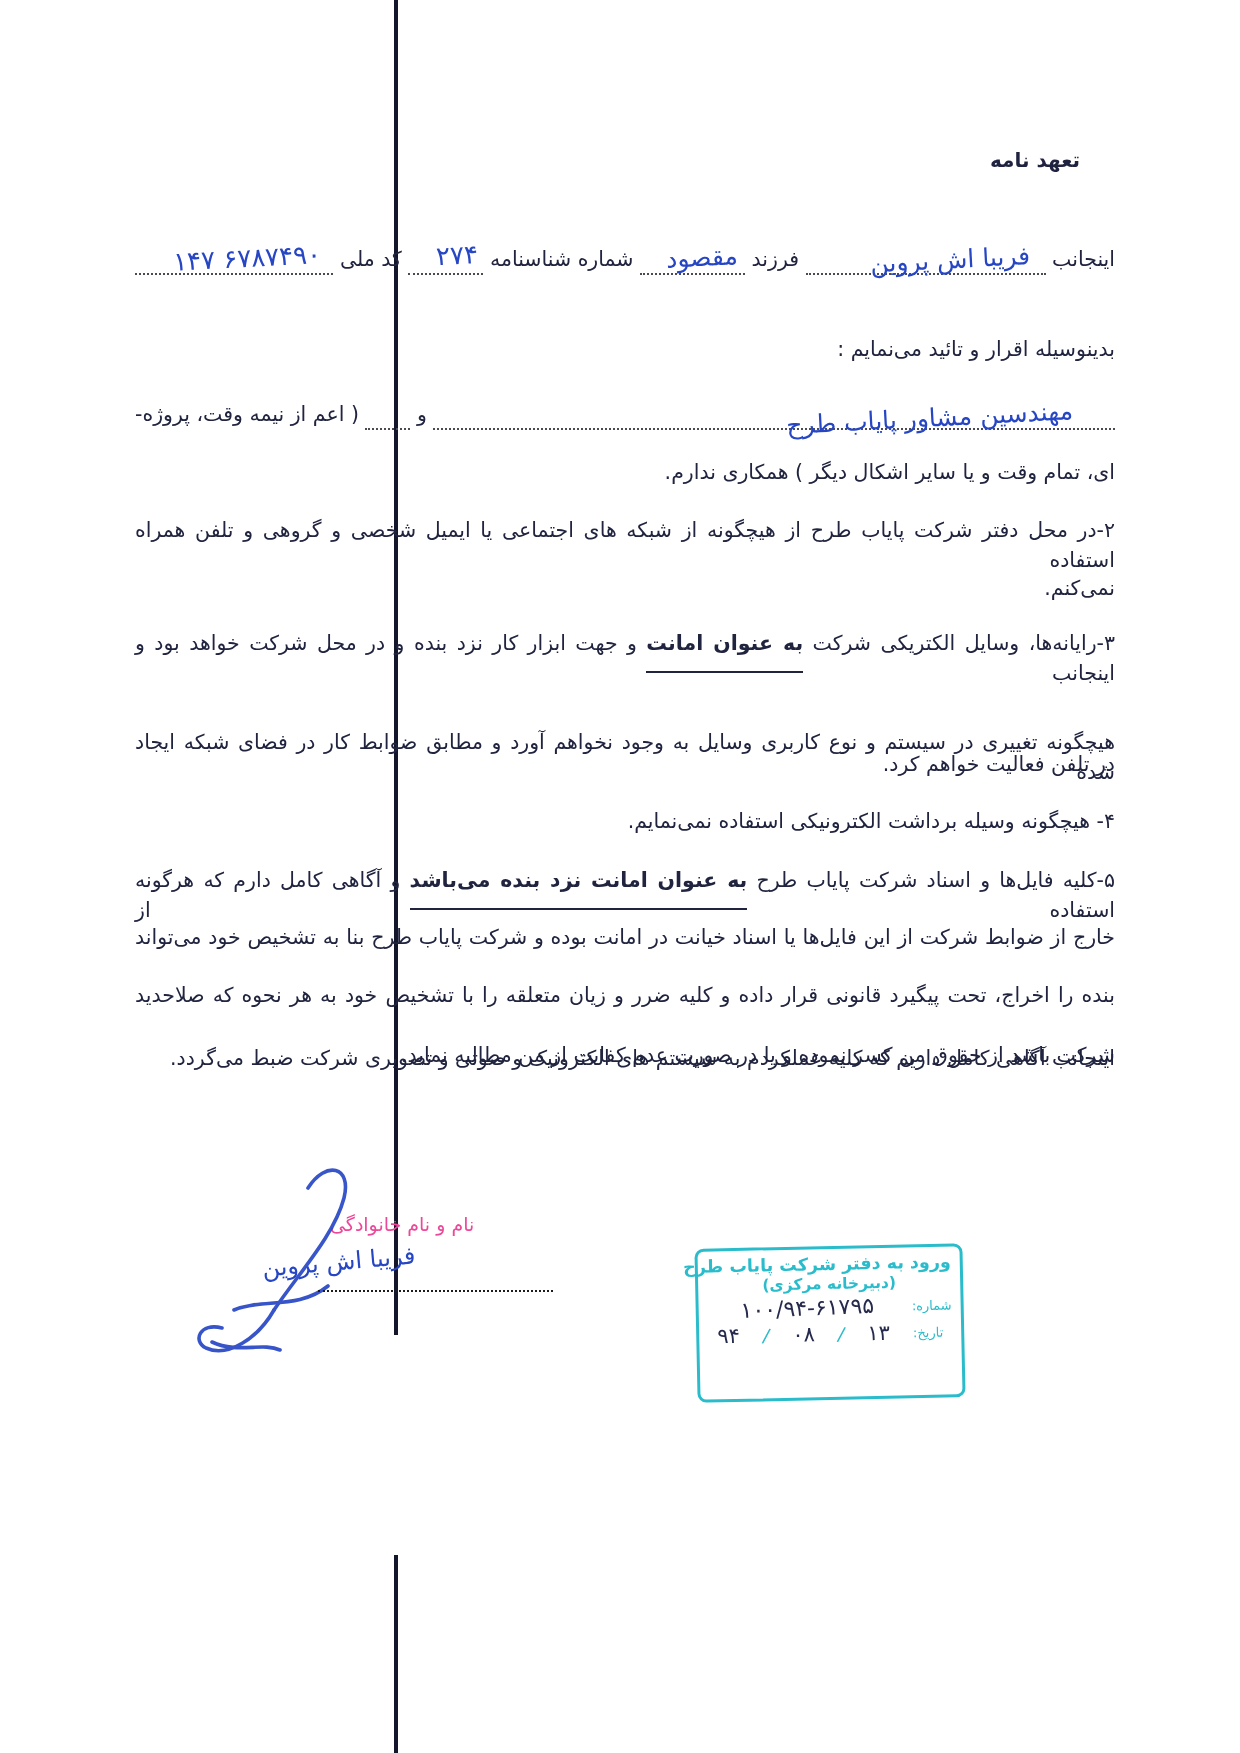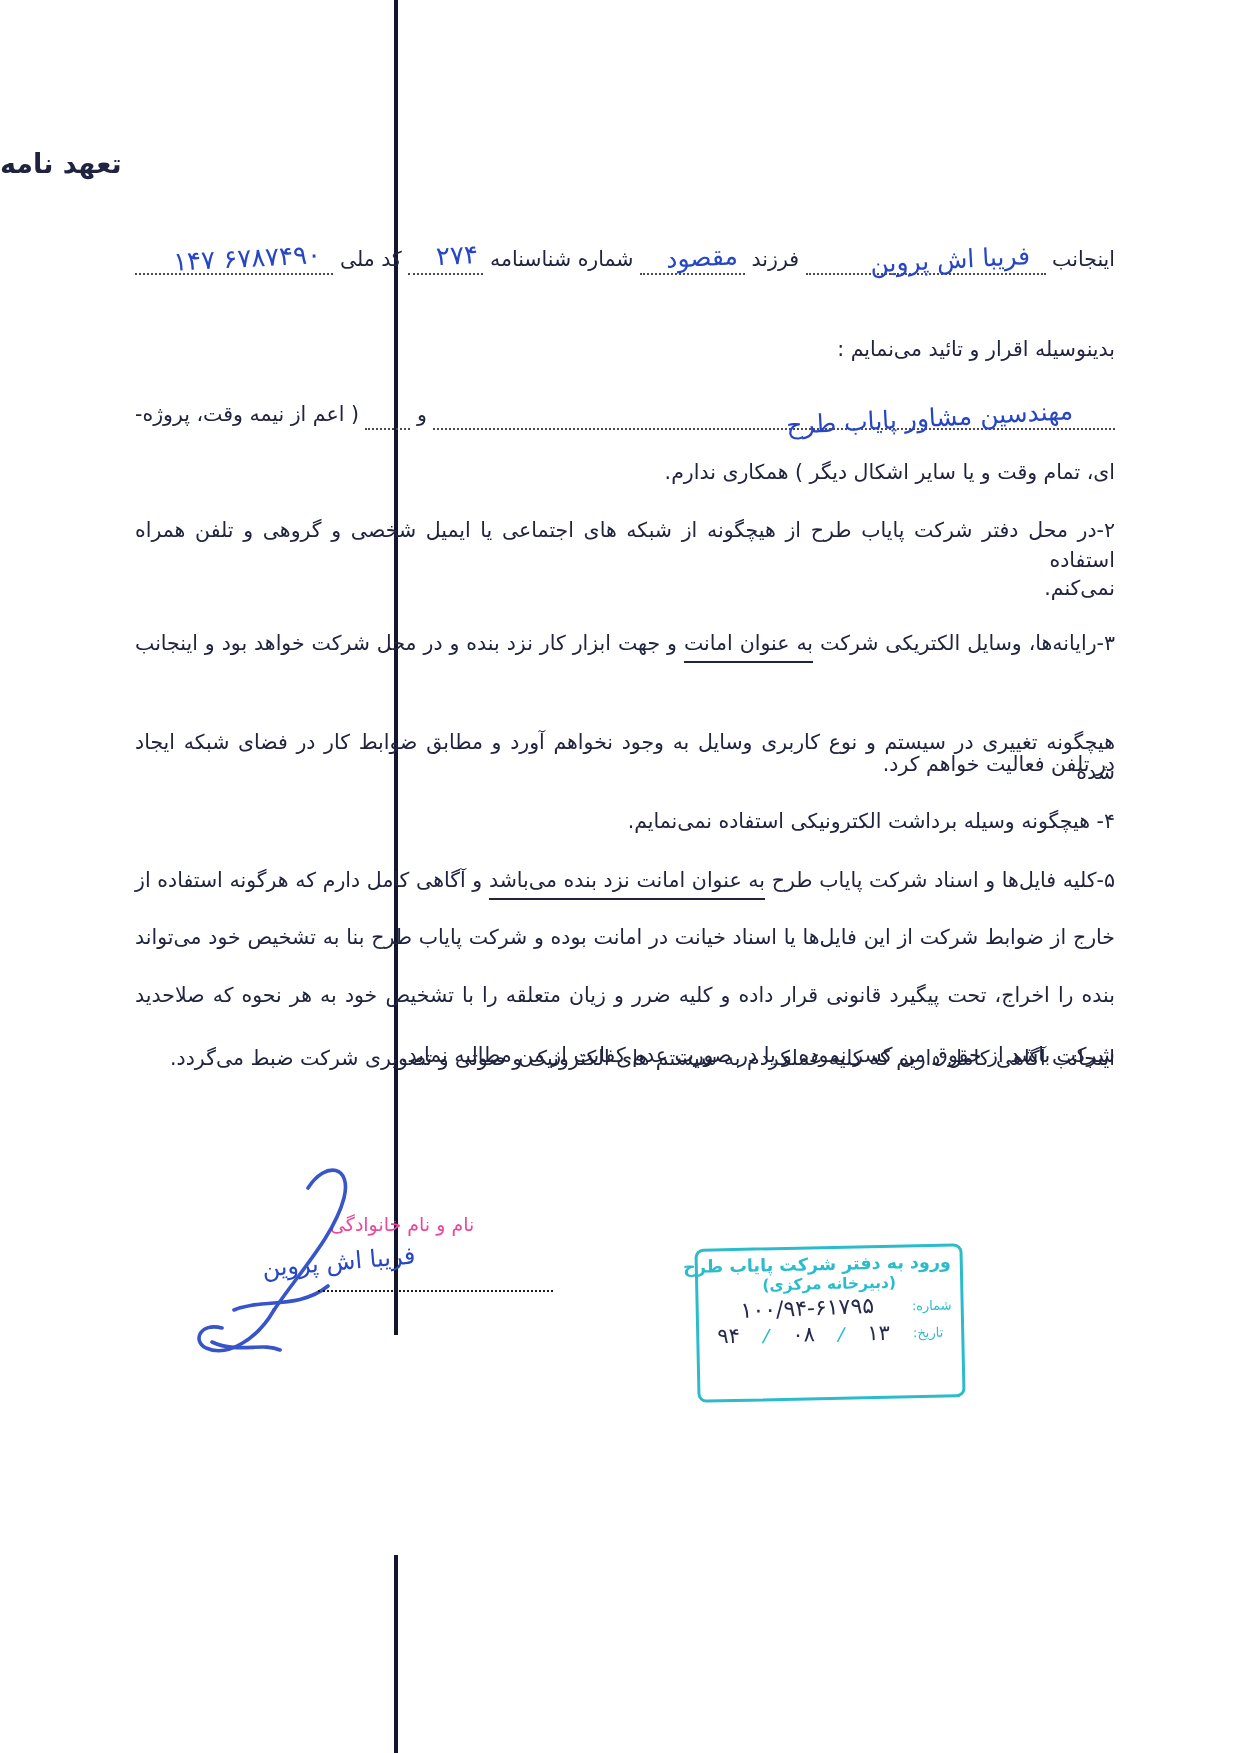--- a/index.html
+++ b/index.html
@@ -6,39 +6,39 @@
   body{
     width:1240px;height:1753px;position:relative;background:#ffffff;
     font-family:"DejaVu Sans", sans-serif;overflow:hidden;
   }
   
   .scanline{position:absolute;left:394px;width:4px;background:#14162b;}
   .scanline.s1{top:0;height:1335px;}
   .scanline.s2{top:1555px;height:198px;}
 
   .doc-title{
-    position:absolute;top:148px;left:0;right:160px;text-align:left;
-    font-size:27px;font-weight:bold;color:#1f2340;direction:rtl;
+    position:absolute;top:148px;left:0;right:160px;text-align:right;
+    font-size:20px;font-weight:bold;color:#1f2340;direction:rtl;
   }
 
   .line{
     position:absolute;right:125px;left:135px;direction:rtl;
     color:#20243f;font-size:20.5px;line-height:1.45;
   }
   .line.full{text-align:justify;text-align-last:justify;}
   .line.flexline{display:flex;align-items:flex-end;}
   .flexline .txt{white-space:pre;flex:0 0 auto;}
   .fill{position:relative;border-bottom:2px dotted #4a4a55;height:30px;flex:0 0 auto;}
   .fill.grow{flex:1 1 auto;}
   .hw{
     position:absolute;bottom:-1px;right:6%;white-space:nowrap;color:#2746c4;
     font-size:25px;transform:rotate(-3deg);transform-origin:right bottom;
   }
   .hw.ltr{direction:ltr;unicode-bidi:isolate;letter-spacing:2px;font-size:26px;}
-  .emph{font-weight:normal;border-bottom:2.5px solid #20243f;padding-bottom:6px;}
+  .emph{font-weight:bold;border-bottom:2.5px solid #20243f;padding-bottom:16px;}
 
   
   .sig-label{
     position:absolute;top:1213px;left:330px;font-size:19px;color:#ec4899;
     direction:rtl;white-space:nowrap;
   }
   .sig-name{
     position:absolute;top:1248px;left:262px;color:#2746c4;font-size:24px;
     transform:rotate(-5deg);direction:rtl;white-space:nowrap;
   }

